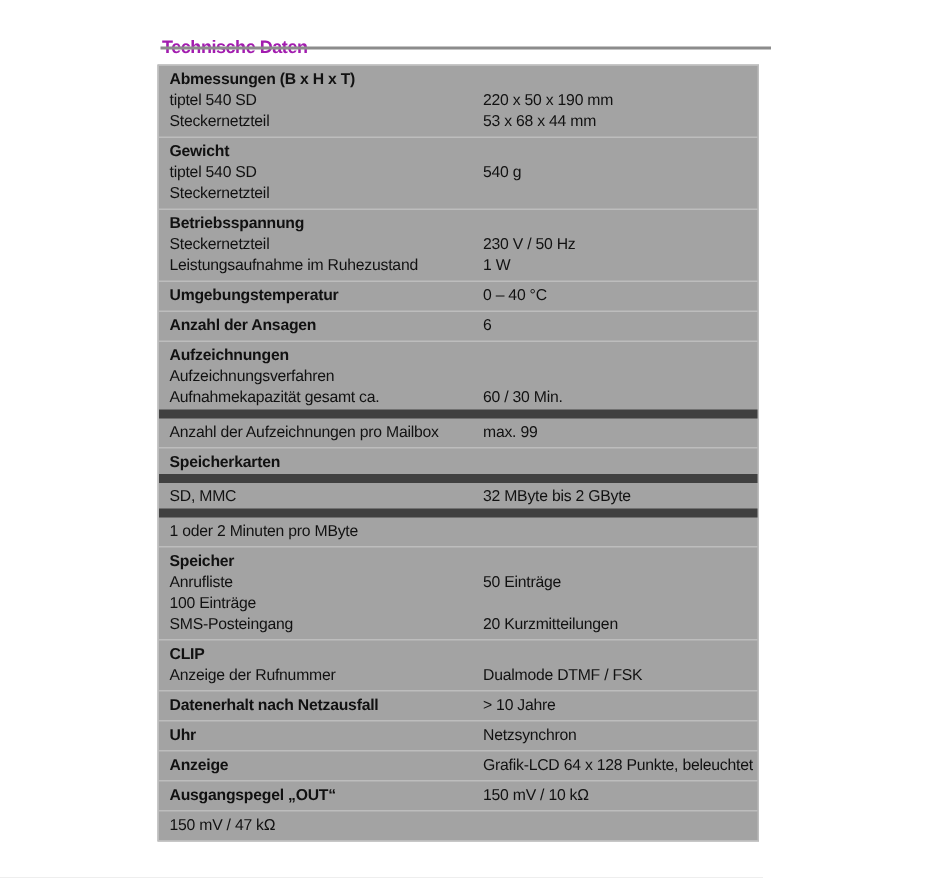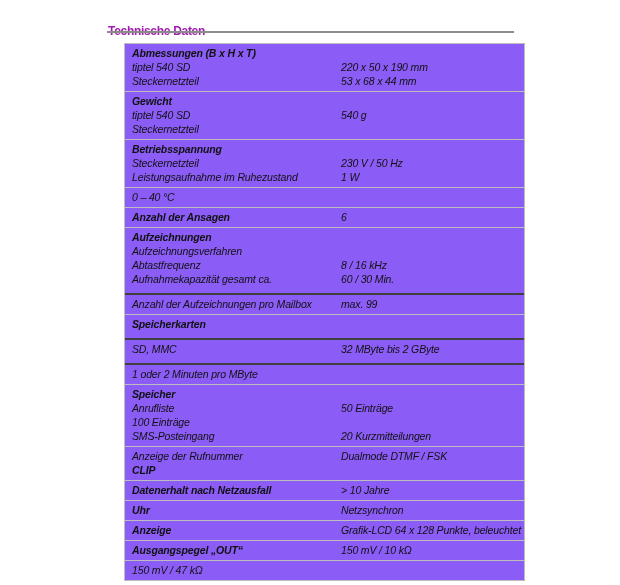--- a/index.html
+++ b/index.html
@@ -30,26 +30,25 @@
   .title-rule {
     position: absolute;
     left: 107px;
     top: 31px;
     width: 407px;
     height: 2px;
     background: #8c8c8c;
   }
   .spec-table {
     position: absolute;
-    left: 124px;
+    left: 105px;
     top: 43px;
     width: 399px;
     border: 1px solid #bdbdbd;
-    background: #8b5cf6;
-    font-style: italic;
+    background: #a3a3a3;
   }
   .section {
     padding: 2px 0 3px 0;
     border-top: 1px solid #bdbdbd;
   }
   .section:first-child {
     border-top: none;
   }
   .line {
     display: flex;
@@ -65,22 +64,22 @@
     flex: 0 0 209px;
     width: 209px;
   }
   .line .value {
     flex: 1 1 auto;
   }
   .hdr {
     font-weight: bold;
   }
   .subdiv {
-    margin-top: 7px;
-    border-top: 2px solid #404040;
+    margin-top: 1px;
+    border-top: 6px solid #404040;
     padding-top: 2px;
   }
 </style>
 </head>
 <body>
 
 <div class="page">
   <h1 class="page-title">Technische Daten</h1>
   <div class="title-rule"></div>
   <div class="spec-table" id="spec-table">
@@ -117,39 +116,36 @@
           <span class="label">Steckernetzteil</span>
           <span class="value">230 V / 50 Hz</span>
         </div>
         <div class="line">
           <span class="label">Leistungsaufnahme im Ruhezustand</span>
           <span class="value">1  W</span>
         </div>
       </div>
       <div class="section">
         <div class="line">
+          <span class="label hdr">Umgebungstemperatur</span>
           <span class="value">0 – 40 °C</span>
         </div>
       </div>
       <div class="section">
         <div class="line">
           <span class="label hdr">Anzahl der Ansagen</span>
           <span class="value">6</span>
         </div>
       </div>
       <div class="section">
         <div class="line">
           <span class="label hdr">Aufzeichnungen</span>
         </div>
         <div class="line">
           <span class="label">Aufzeichnungsverfahren</span>
-        </div>
-        <div class="line">
-          <span class="label">Abtastfrequenz</span>
-          <span class="value">8 / 16 kHz</span>
         </div>
         <div class="line">
           <span class="label">Aufnahmekapazität gesamt ca.</span>
           <span class="value">60 / 30 Min.</span>
         </div>
         <div class="line subdiv">
           <span class="label">Anzahl der Aufzeichnungen pro Mailbox</span>
           <span class="value">max. 99</span>
         </div>
       </div>
@@ -176,25 +172,25 @@
         <div class="line">
           <span class="value">100 Einträge</span>
         </div>
         <div class="line">
           <span class="label">SMS-Posteingang</span>
           <span class="value">20 Kurzmitteilungen</span>
         </div>
       </div>
       <div class="section">
         <div class="line">
+          <span class="label hdr">CLIP</span>
+        </div>
+        <div class="line">
           <span class="label">Anzeige der Rufnummer</span>
           <span class="value">Dualmode DTMF / FSK</span>
-        </div>
-        <div class="line">
-          <span class="label hdr">CLIP</span>
         </div>
       </div>
       <div class="section">
         <div class="line">
           <span class="label hdr">Datenerhalt nach Netzausfall</span>
           <span class="value">&gt; 10 Jahre</span>
         </div>
       </div>
       <div class="section">
         <div class="line">

